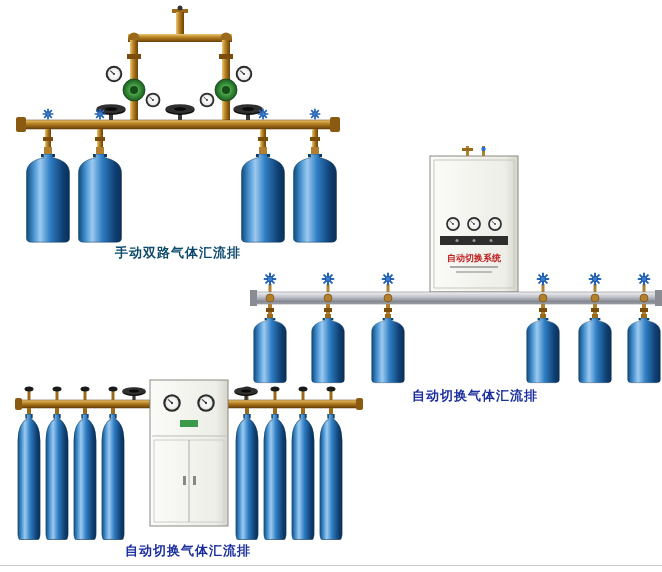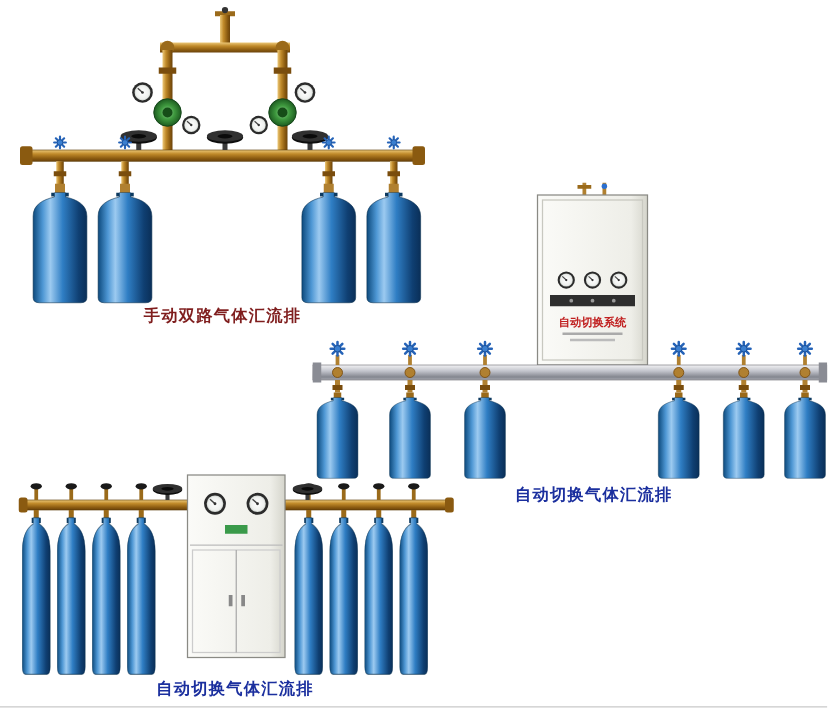--- a/index.html
+++ b/index.html
@@ -154,21 +154,21 @@
         <rect x="88" y="143" width="8" height="8" fill="#b08030"></rect>
         <rect x="251" y="143" width="8" height="8" fill="#b08030"></rect>
         <rect x="303" y="143" width="8" height="8" fill="#b08030"></rect>
       </g>
       <use href="#bottle" x="15" y="150" width="50" height="90"></use>
       <use href="#bottle" x="67" y="150" width="50" height="90"></use>
       <use href="#bottle" x="230" y="150" width="50" height="90"></use>
       <use href="#bottle" x="282" y="150" width="50" height="90"></use>
     </svg>
   </div>
-  <div class="caption" style="left: 8px; top: 246px; width: 340px; color: #7f1d1d;">手动双路气体汇流排</div>
+  <div class="caption" style="left: 8px; top: 246px; width: 340px; color: #0c4a6e;">手动双路气体汇流排</div>
 
   <div class="fig" style="left:250px; top:146px;">
     <svg width="412" height="242" viewBox="0 0 412 242">
 
       <g>
         <rect x="216" y="0" width="3" height="12" fill="#b08030"></rect>
         <rect x="232" y="0" width="3" height="12" fill="#b08030"></rect>
         <rect x="212" y="2" width="11" height="3" fill="#9a6a1a"></rect>
         <circle cx="233.5" cy="3" r="2.2" fill="#2a6fd0"></circle>
       </g>

